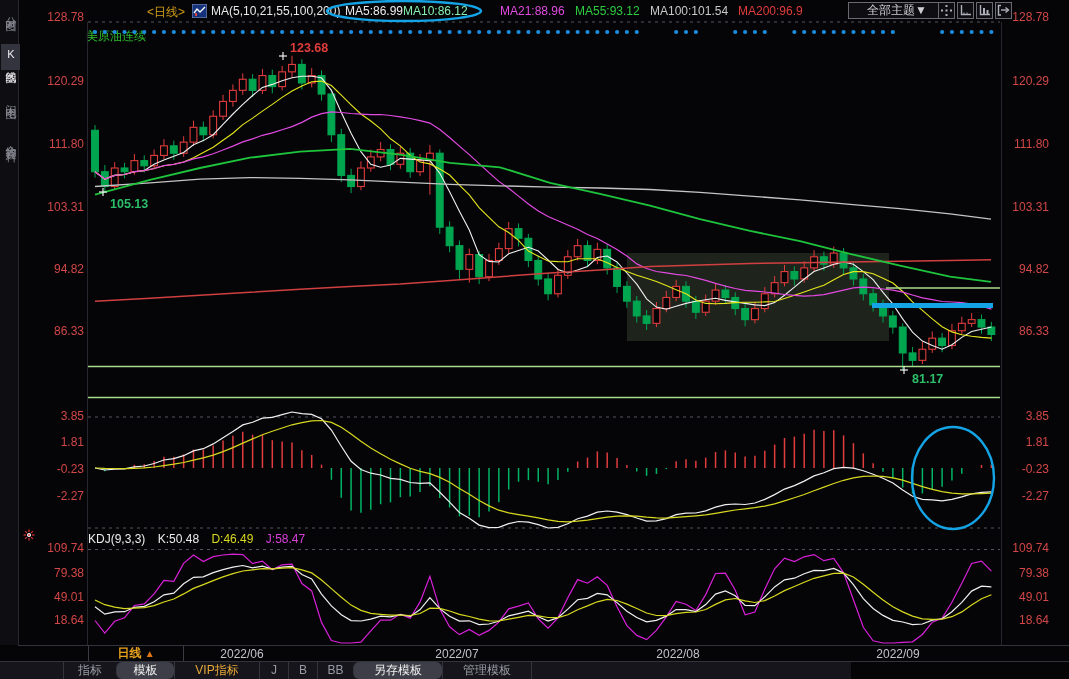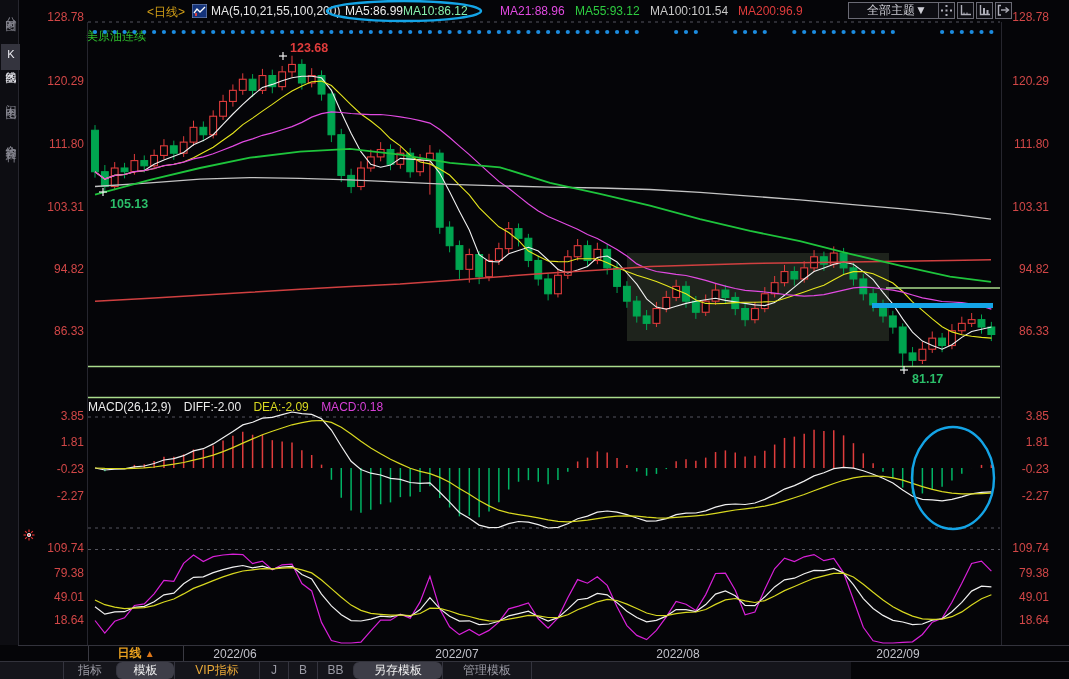--- a/index.html
+++ b/index.html
@@ -112,49 +112,49 @@
   <span class="abs ylab" style="left:0;top:200px">103.31</span>
   <span class="abs ylab" style="left:0;top:262px">94.82</span>
   <span class="abs ylab" style="left:0;top:324px">86.33</span>
   <span class="abs ylab-r" style="top:10px">128.78</span>
   <span class="abs ylab-r" style="top:74px">120.29</span>
   <span class="abs ylab-r" style="top:137px">111.80</span>
   <span class="abs ylab-r" style="top:200px">103.31</span>
   <span class="abs ylab-r" style="top:262px">94.82</span>
   <span class="abs ylab-r" style="top:324px">86.33</span>
 
-  <div class="abs ind-hdr" style="left:88px;top:400px">
-    <span class="w">MACD(26,12,9)</span>
-    <span class="w">DIFF:-2.00</span>
-    <span class="yel">DEA:-2.09</span>
-    <span class="mag">MACD:0.18</span>
-  </div>
   <span class="abs ylab" style="left:0;top:409px">3.85</span>
   <span class="abs ylab" style="left:0;top:435px">1.81</span>
   <span class="abs ylab" style="left:0;top:462px">-0.23</span>
   <span class="abs ylab" style="left:0;top:489px">-2.27</span>
   <span class="abs ylab-r" style="top:409px">3.85</span>
   <span class="abs ylab-r" style="top:435px">1.81</span>
   <span class="abs ylab-r" style="top:462px">-0.23</span>
   <span class="abs ylab-r" style="top:489px">-2.27</span>
 
+  <div class="abs ind-hdr" style="left:88px;top:532px">
+    <span class="w">KDJ(9,3,3)</span>
+    <span class="w">K:50.48</span>
+    <span class="yel">D:46.49</span>
+    <span class="mag">J:58.47</span>
+  </div>
   <span class="abs ylab" style="left:0;top:541px">109.74</span>
   <span class="abs ylab" style="left:0;top:566px">79.38</span>
   <span class="abs ylab" style="left:0;top:590px">49.01</span>
   <span class="abs ylab" style="left:0;top:613px">18.64</span>
   <span class="abs ylab-r" style="top:541px">109.74</span>
   <span class="abs ylab-r" style="top:566px">79.38</span>
   <span class="abs ylab-r" style="top:590px">49.01</span>
   <span class="abs ylab-r" style="top:613px">18.64</span>
 
   <div class="abs period-cell">
     <span>日线</span>
     <span class="arr">▲</span>
   </div>
-  <span class="abs datelab" style="left:203px">2022/06</span>
+  <span class="abs datelab" style="left:210px">2022/06</span>
   <span class="abs datelab" style="left:425px">2022/07</span>
   <span class="abs datelab" style="left:646px">2022/08</span>
   <span class="abs datelab" style="left:866px">2022/09</span>
 
   <div class="toolbar">
     <div class="tb-cell" style="left:63px;width:52px">指标</div>
     <div class="tb-cell active" style="left:116px;width:57px">模板</div>
     <div class="tb-cell vip" style="left:174px;width:84px">VIP指标</div>
     <div class="tb-cell" style="left:259px;width:28px">J</div>
     <div class="tb-cell" style="left:288px;width:28px">B</div>

